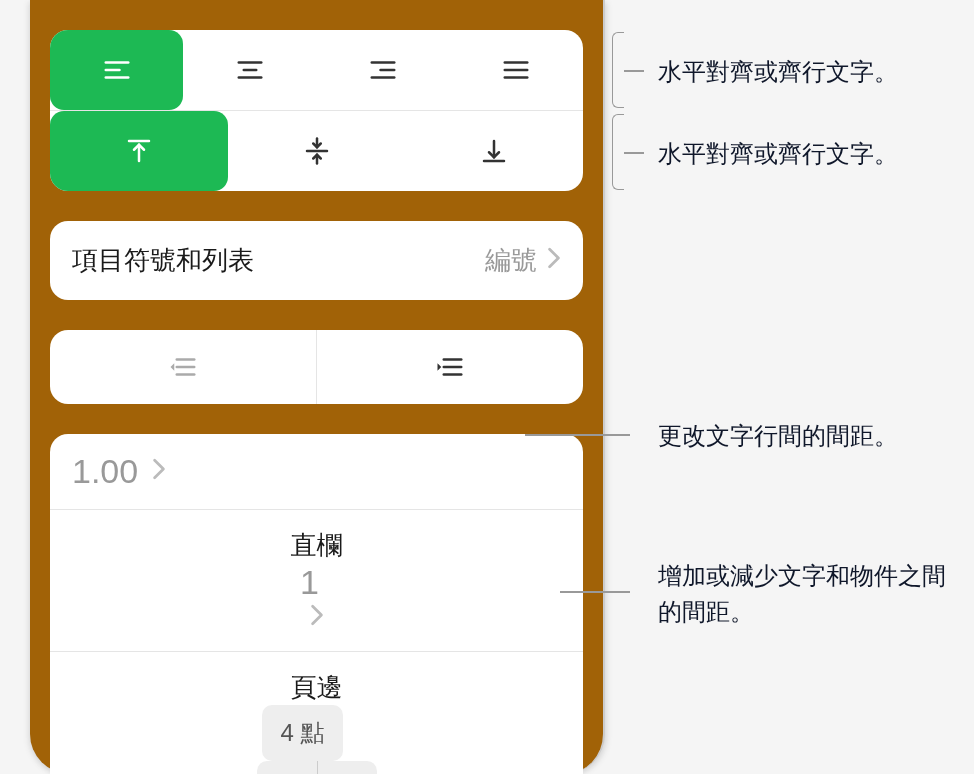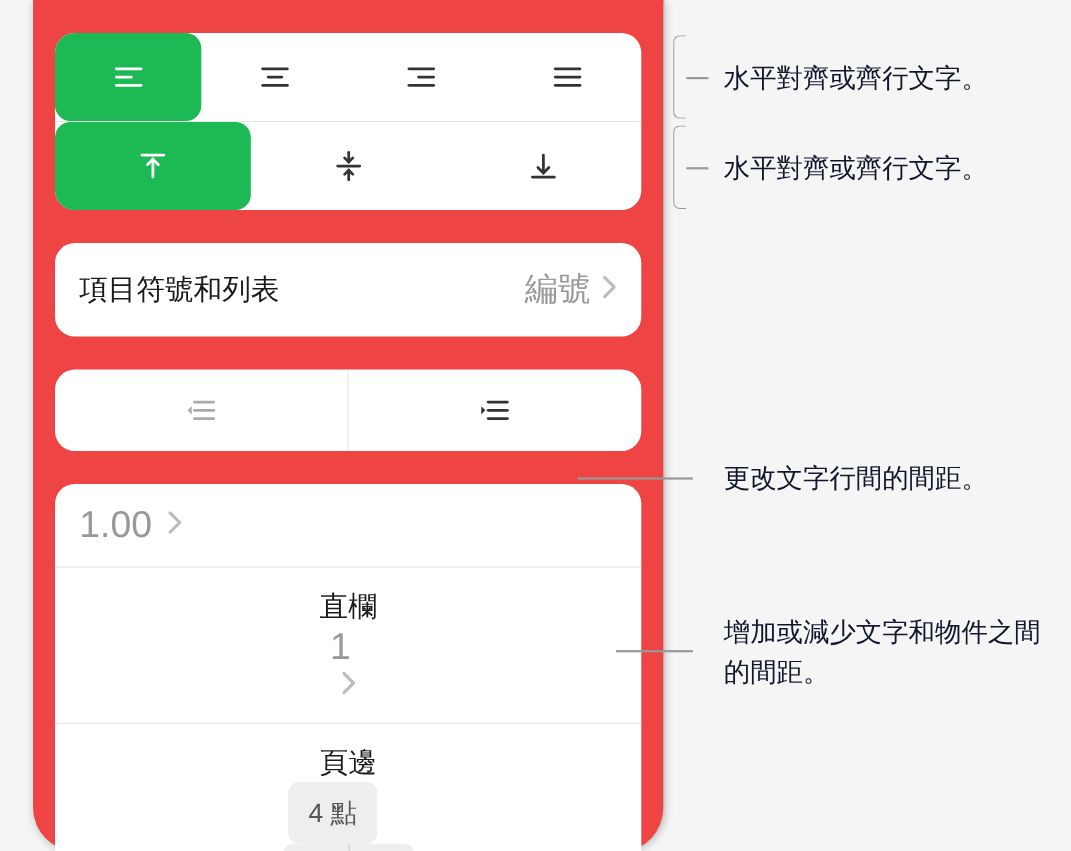--- a/index.html
+++ b/index.html
@@ -9,21 +9,21 @@
       width: 974px;
       height: 774px;
       position: relative;
     }
     .panel {
       position: absolute;
       left: 30px;
       top: 0;
       width: 575px;
       height: 774px;
-      background: #ef4444;
+      background: #a16207;
       border-right: 2px solid #ccc;
       border-bottom-left-radius: 40px;
       border-bottom-right-radius: 40px;
       padding: 30px 20px 20px 20px;
       box-shadow: 2px 2px 6px rgba(0,0,0,0.1), -2px 2px 6px rgba(0,0,0,0.08);
     }
     .card {
       background: white;
       border-radius: 18px;
       margin-bottom: 30px;
@@ -56,21 +56,21 @@
     
     .list-row {
       display: flex;
       align-items: center;
       padding: 22px 22px;
       font-size: 26px;
       color: #1a1a1a;
       cursor: pointer;
     }
     .list-row .label { flex: 1; }
-    .list-row .value { color: #999; font-size: 30px; margin-right: 10px; }
+    .list-row .value { color: #999; font-size: 26px; margin-right: 10px; }
     .list-row .chevron { color: #bbb; }
     
     .indent-row {
       display: flex;
     }
     .indent-btn {
       flex: 1;
       height: 74px;
       display: flex;
       align-items: center;

